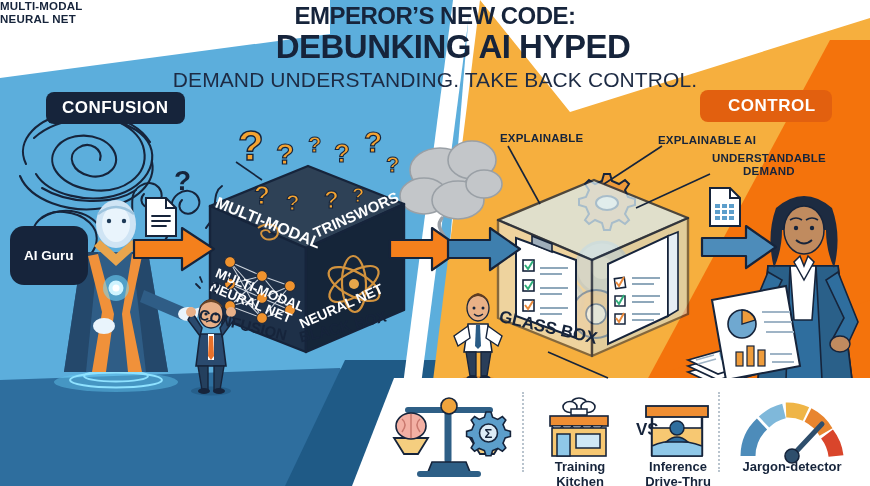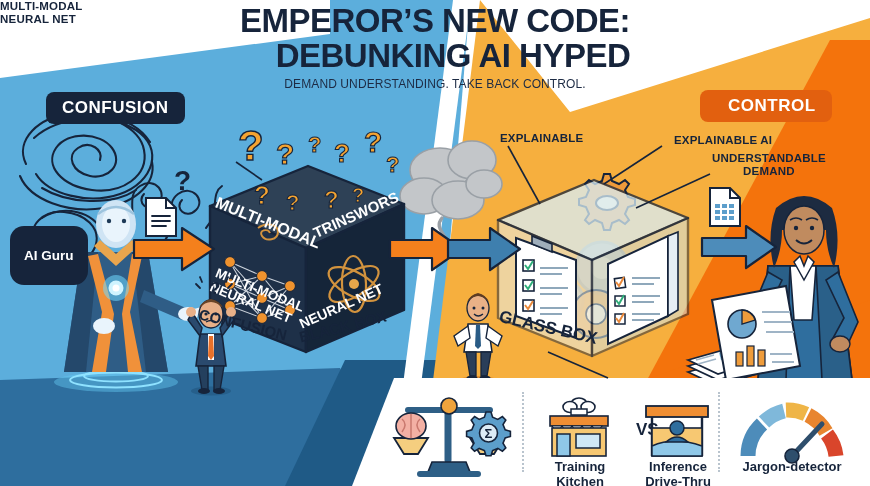--- a/index.html
+++ b/index.html
@@ -57,24 +57,24 @@
 
   
   .title-block {
     position:absolute; left:0; top:4px; width:870px; text-align:center;
     z-index:30; pointer-events:none;
   }
   .title-l1, .title-l2 {
     font-weight:800; color:#16243B; letter-spacing:-0.5px; line-height:1.03;
     font-size:33px;
   }
-  .title-l1 { font-size:33px; }
+  .title-l1 { font-size:24px; }
   .title-l2 { font-size:33px; margin-top:1px;padding-left:36px; }
   .subtitle {
-    margin-top:4px; font-size:12px; color:#1D2B44; font-weight:400;
+    margin-top:4px; font-size:21px; color:#1D2B44; font-weight:400;
     letter-spacing:0.1px;
   }
 
   
   .badge {
     position:absolute; z-index:34;
     padding:6px 16px; border-radius:8px;
     font-weight:800; font-size:17px; letter-spacing:0.5px; color:#fff;
   }
   .badge-confusion { left:46px; top:92px; background:#16243B; }
@@ -87,21 +87,21 @@
 
   
   .scribble { position:absolute; z-index:6; }
 
   
   .callout {
     position:absolute; z-index:33; color:#16243B;
     font-weight:800; font-size:11.5px; line-height:1.15; letter-spacing:0.2px;
   }
   .c-expl    { left:500px; top:132px; }
-  .c-explai  { left:658px; top:134px;margin-left:16px; }
+  .c-explai  { left:658px; top:134px; }
   .c-under   { left:712px; top:152px; }
 
   
   .facelabel {
     position:absolute; z-index:22; color:#ffffff; font-weight:800;
     white-space:nowrap;
   }
   .groundlabel {
     position:absolute; z-index:22; color:#16243B; font-weight:800;
     white-space:nowrap;

